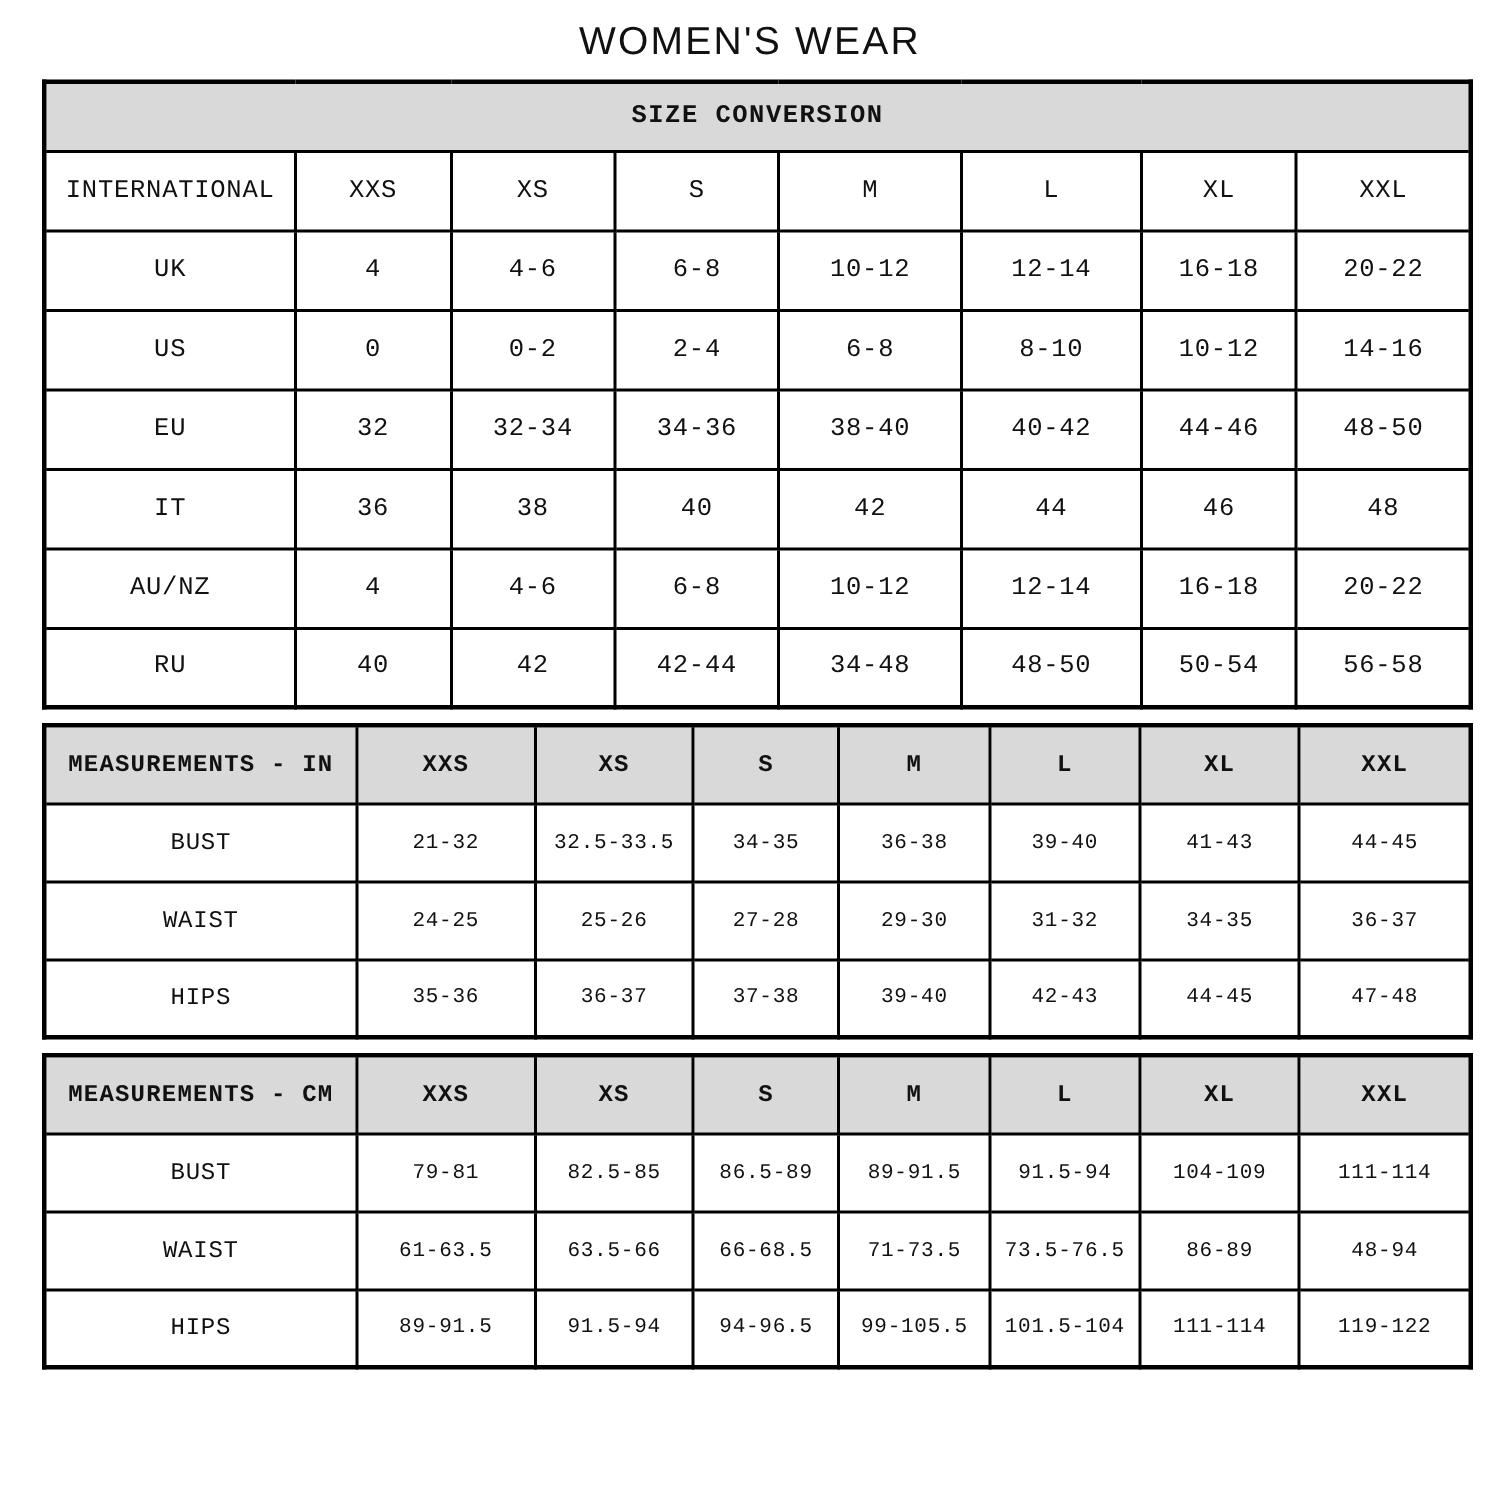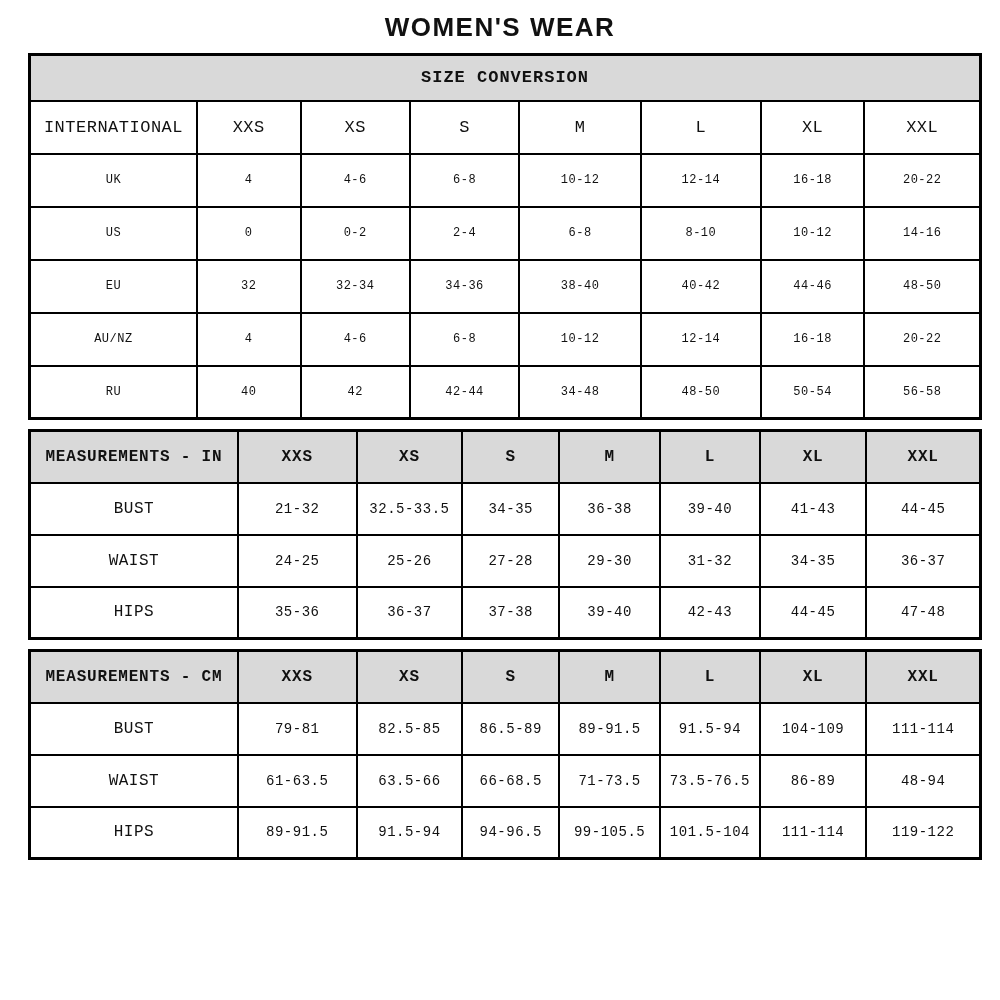--- a/index.html
+++ b/index.html
@@ -9,37 +9,37 @@
     --page-bg:#ffffff;
   }
   *{box-sizing:border-box;}
   html,body{margin:0;padding:0;}
   body{
     width:1000px;height:1000px;background:var(--page-bg);
     font-family:"Liberation Sans",sans-serif;color:var(--text);
     overflow:hidden;
   }
   .page-title{
-    text-align:center;font-size:26px;font-weight:700;letter-spacing:1.5px;
+    text-align:center;font-size:26px;font-weight:400;letter-spacing:1.5px;
     margin:12px 0 10px 0;color:var(--text);
   }
   table.tbl{
     border-collapse:collapse;table-layout:fixed;
     width:954px;margin:0 0 9px 28px;
     border:3px solid var(--border);
     font-family:Liberation Mono, monospace;
   }
   table.tbl td{
     border:2px solid var(--border);
     text-align:center;vertical-align:middle;
     padding:2px 4px;letter-spacing:0.5px;
     overflow:hidden;white-space:nowrap;
   }
   
-  .t1 td{height:53px;font-size:12px;}
+  .t1 td{height:53px;font-size:17px;}
   .t1 td.banner{
     height:46px;background:var(--header-bg);
     font-weight:700;font-size:17px;letter-spacing:1px;
   }
   .t1 td.colhead{font-size:17px;}
   
   .t2 td{height:52px;font-size:14px;}
   .t2 td.ghead{
     background:var(--header-bg);font-weight:700;font-size:16px;letter-spacing:0.8px;
   }
@@ -100,20 +100,30 @@
           <td class="rowlabel">EU</td>
           <td class="val">32</td>
           <td class="val">32-34</td>
           <td class="val">34-36</td>
           <td class="val">38-40</td>
           <td class="val">40-42</td>
           <td class="val">44-46</td>
           <td class="val">48-50</td>
         </tr>
         <tr>
+          <td class="rowlabel">IT</td>
+          <td class="val">36</td>
+          <td class="val">38</td>
+          <td class="val">40</td>
+          <td class="val">42</td>
+          <td class="val">44</td>
+          <td class="val">46</td>
+          <td class="val">48</td>
+        </tr>
+        <tr>
           <td class="rowlabel">AU/NZ</td>
           <td class="val">4</td>
           <td class="val">4-6</td>
           <td class="val">6-8</td>
           <td class="val">10-12</td>
           <td class="val">12-14</td>
           <td class="val">16-18</td>
           <td class="val">20-22</td>
         </tr>
         <tr>

